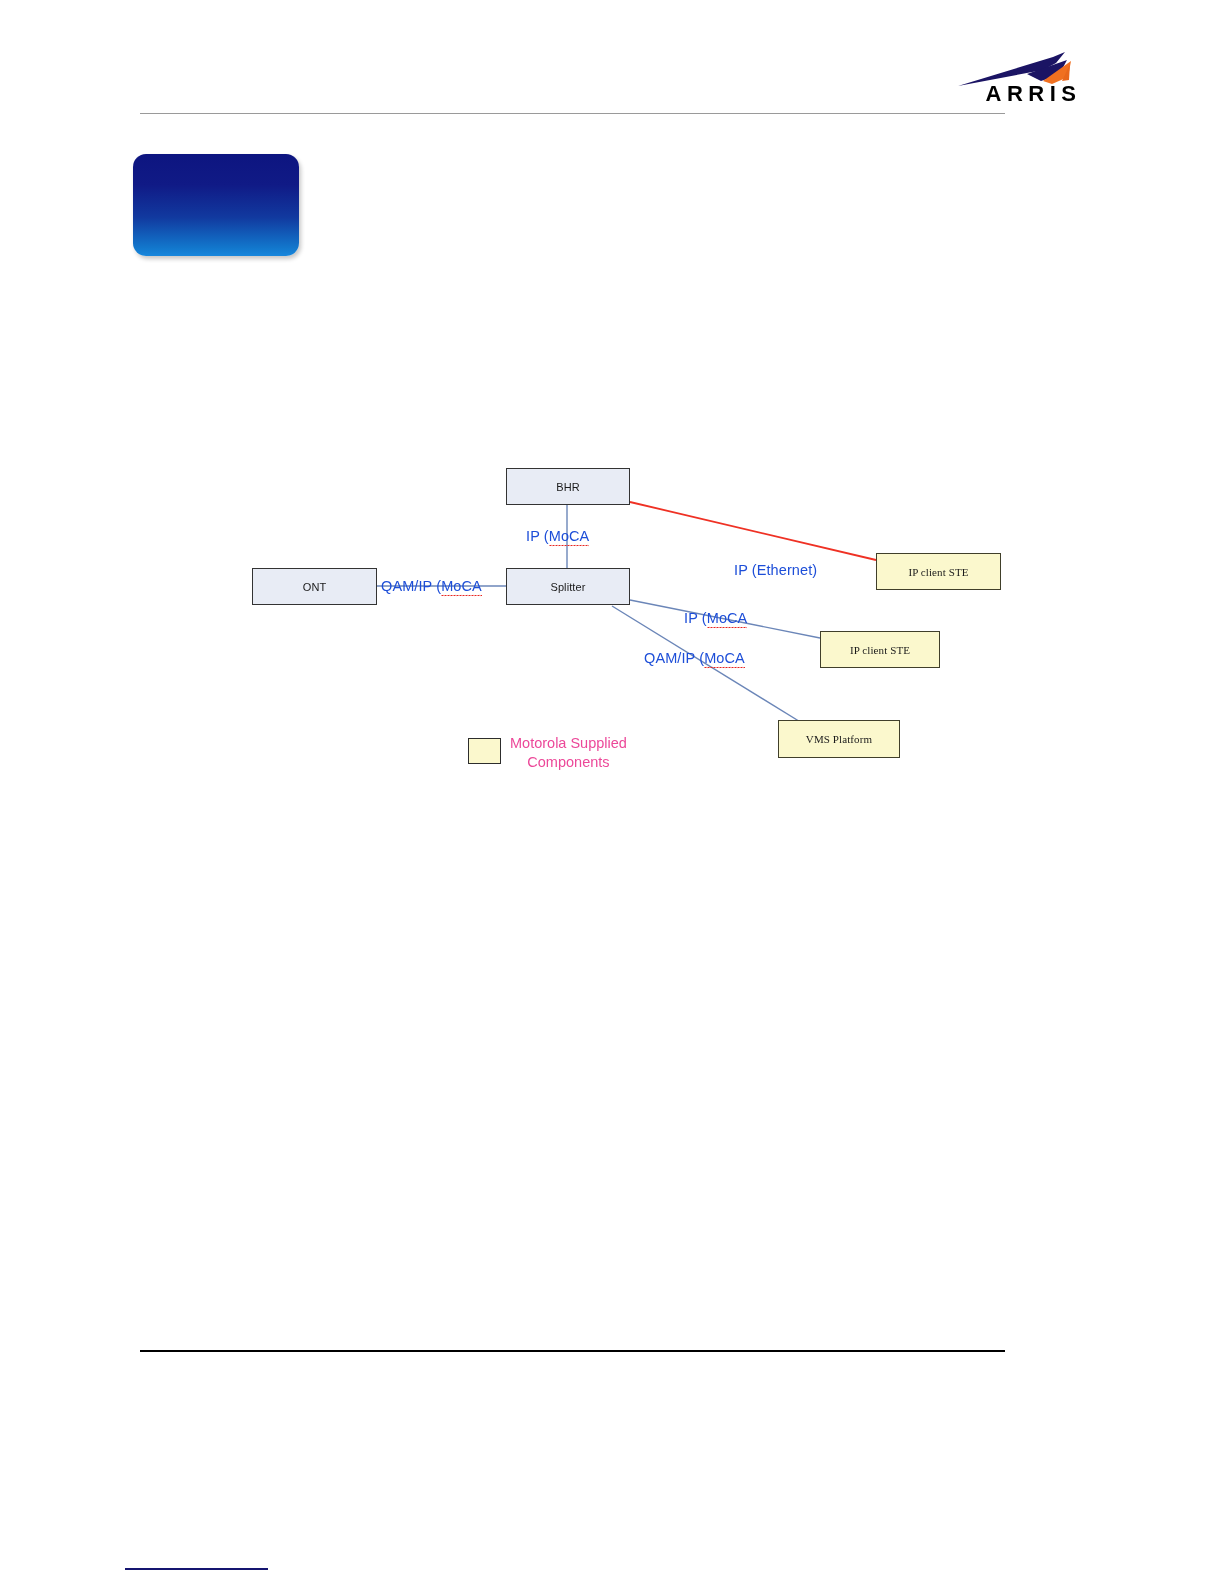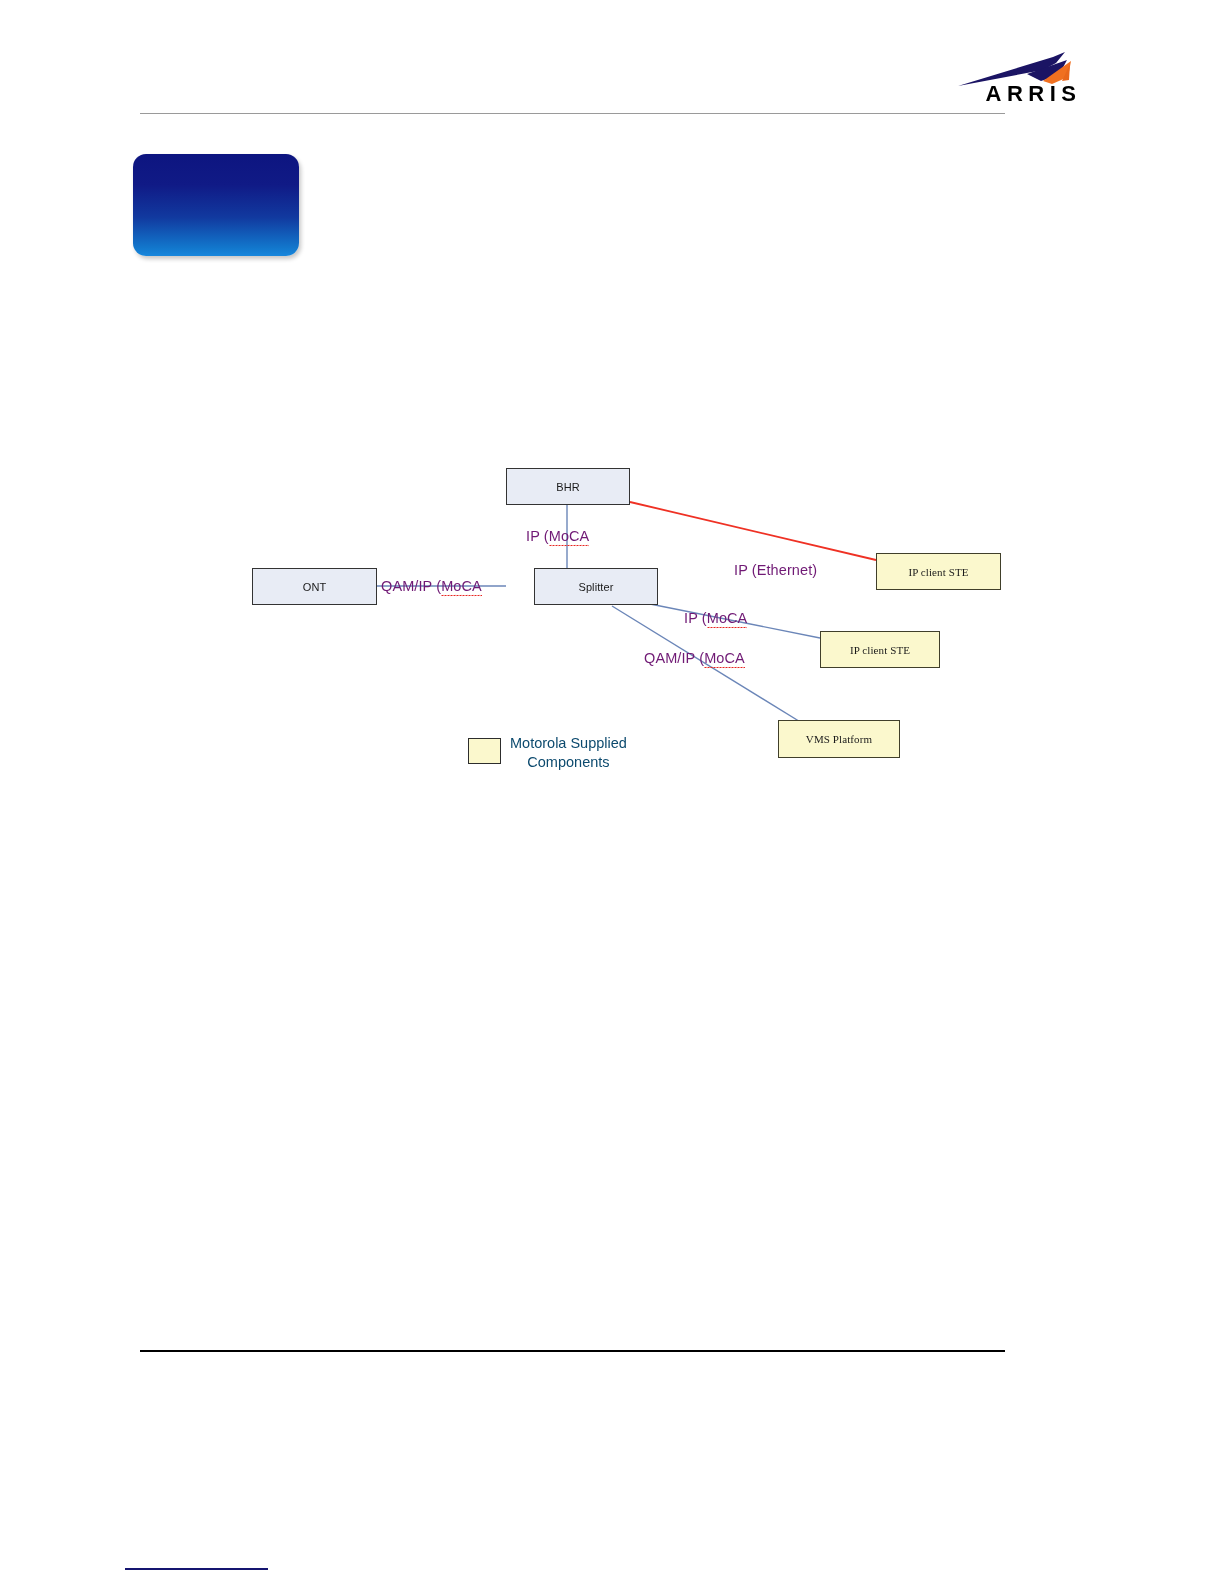--- a/index.html
+++ b/index.html
@@ -108,21 +108,21 @@
     border-color: #333333;
   }
   .node.yellow {
     background: #fbf8cd;
     border-color: #403f2a;
     font-family: Liberation Serif, serif;
   }
   .edge-label {
     position: absolute;
     font-size: 14.5px;
-    color: #701a75;
+    color: #1d4ed8;
     white-space: nowrap;
     background: transparent;
     letter-spacing: 0.1px;
   }
   .edge-label .sp {
     border-bottom: 0;
     position: relative;
     display: inline-block;
   }
   .edge-label .sp::after {
@@ -142,21 +142,21 @@
     position: absolute;
     box-sizing: border-box;
     width: 33px;
     height: 26px;
     background: #fbf8cd;
     border: 1.5px solid #2d2d2d;
   }
   .legend-text {
     position: absolute;
     font-size: 14.5px;
-    color: #0c4a6e;
+    color: #ec4899;
     line-height: 1.3;
     text-align: center;
     white-space: nowrap;
   }
 
   
   .footer-rule {
     position: absolute;
     left: 140px;
     top: 1350px;
@@ -203,21 +203,21 @@
 
       <line x1="390" y1="160" x2="580" y2="198" stroke="#6b86b8" stroke-width="1.4"></line>
 
       <line x1="372" y1="166" x2="562" y2="283" stroke="#6b86b8" stroke-width="1.4"></line>
     </svg>
 
     <div class="node blue" style="left:12px; top:128px; width:125px; height:37px;">ONT</div>
 
     <div class="node blue" style="left:266px; top:28px; width:124px; height:37px;">BHR</div>
 
-    <div class="node blue" style="left:266px; top:128px; width:124px; height:37px;margin-left:28px;">Splitter</div>
+    <div class="node blue" style="left:266px; top:128px; width:124px; height:37px;">Splitter</div>
 
     <div class="node yellow" style="left:636px; top:113px; width:125px; height:37px;">IP client STE</div>
 
     <div class="node yellow" style="left:580px; top:191px; width:120px; height:37px;">IP client STE</div>
 
     <div class="node yellow" style="left:538px; top:280px; width:122px; height:38px;">VMS Platform</div>
 
     <div class="edge-label" style="left:141px; top:138px;">
       <span>QAM/IP (</span><span class="sp">MoCA</span>
     </div>

